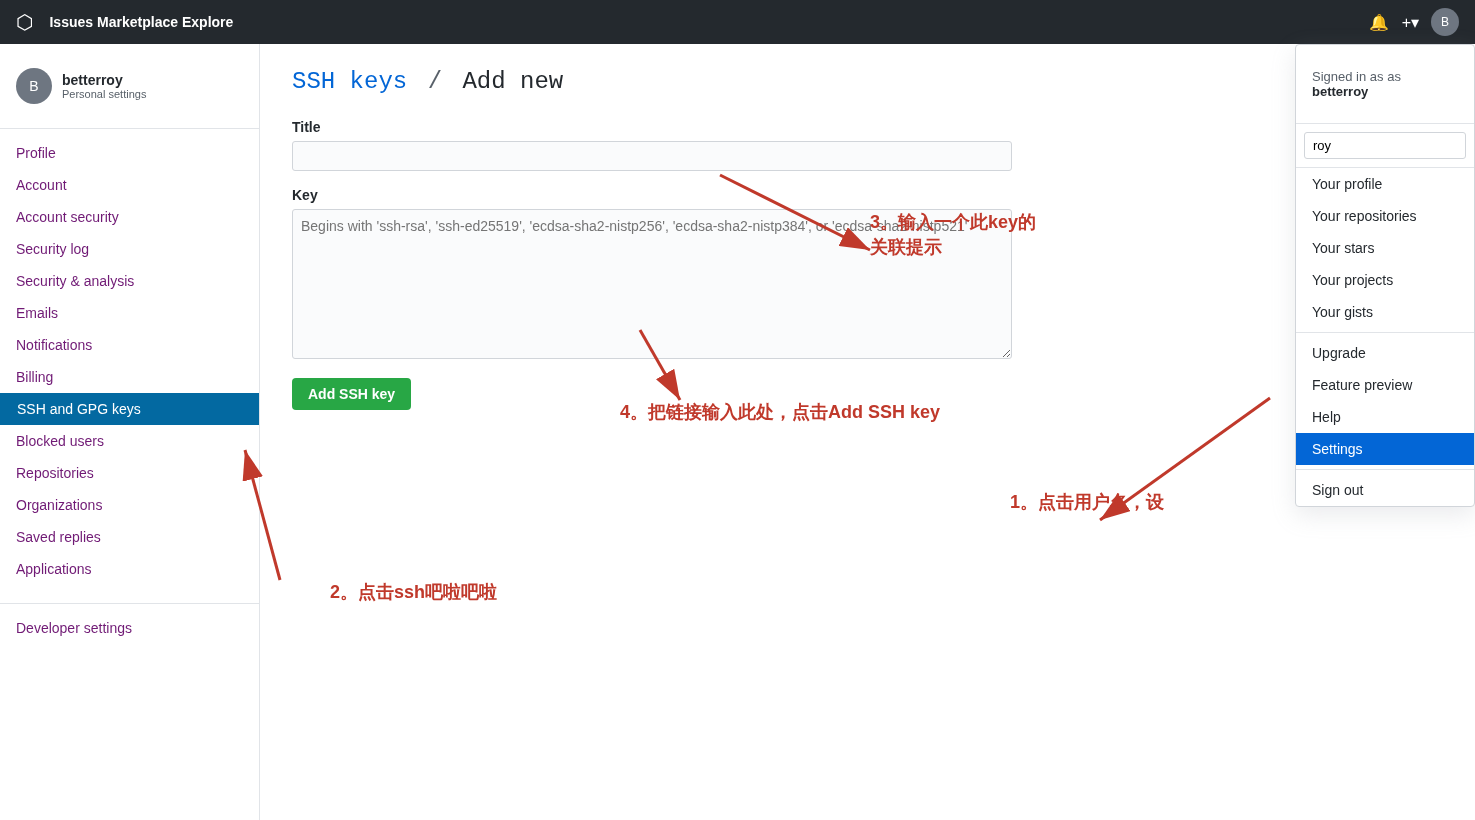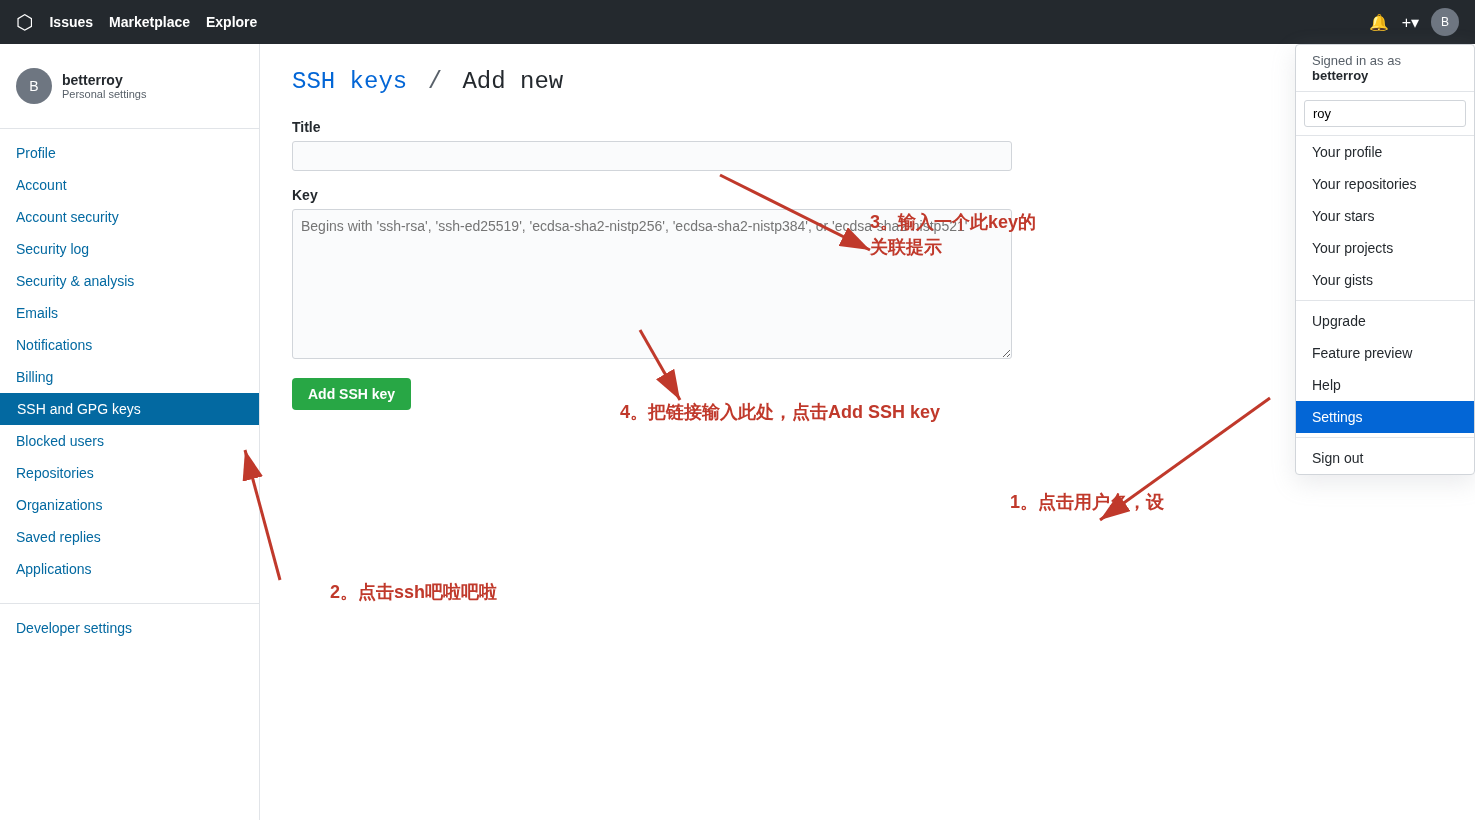--- a/index.html
+++ b/index.html
@@ -14,21 +14,21 @@
       padding: 0 16px;
       position: relative;
     }
     .topnav-logo {
       color: #fff;
       font-size: 20px;
       margin-right: 16px;
     }
     .topnav-links {
       display: flex;
-      gap: 16px;
+      gap: 4px;
       flex: 1;
       text-align: center;
     }
     .topnav-link {
       color: #fff;
       font-size: 14px;
       font-weight: 600;
       text-decoration: none;
       cursor: pointer;
     }
@@ -96,21 +96,21 @@
       color: #586069;
     }
     .sidebar-divider {
       border: none;
       border-top: 1px solid #e1e4e8;
       margin: 8px 0;
     }
     .sidebar-item {
       display: block;
       padding: 8px 16px;
-      color: #0369a1;
+      color: #701a75;
       cursor: pointer;
       text-decoration: none;
       font-size: 14px;
     }
     .sidebar-item.active {
       background: #0369a1;
       color: #fff;
       border-radius: 0;
       padding-left: 17px;
     }
@@ -193,21 +193,21 @@
       top: 44px;
       right: 0;
       width: 180px;
       background: #fff;
       border: 1px solid #d1d5da;
       border-radius: 4px;
       box-shadow: 0 8px 24px rgba(149,157,165,0.2);
       z-index: 1000;
     }
     .dropdown-header {
-      padding: 8px 16px;
+      padding: 24px 16px;
       font-size: 13px;
       color: #586069;
       border-bottom: 1px solid #e1e4e8;
     }
     .dropdown-header strong {
       color: #24292e;
     }
     .dropdown-search {
       padding: 8px;
       border-bottom: 1px solid #e1e4e8;

